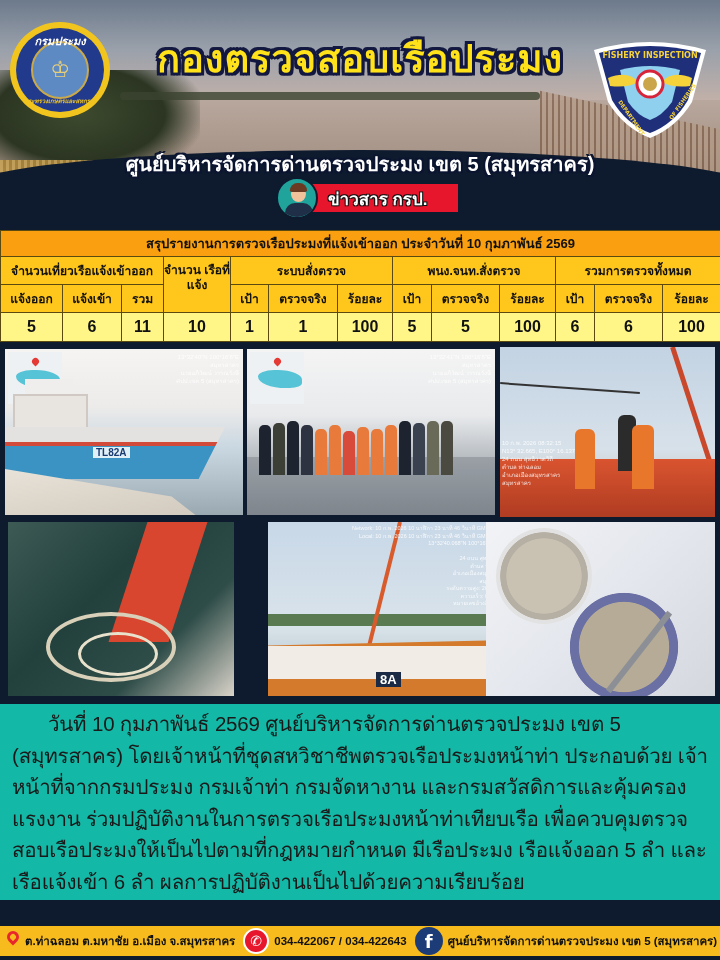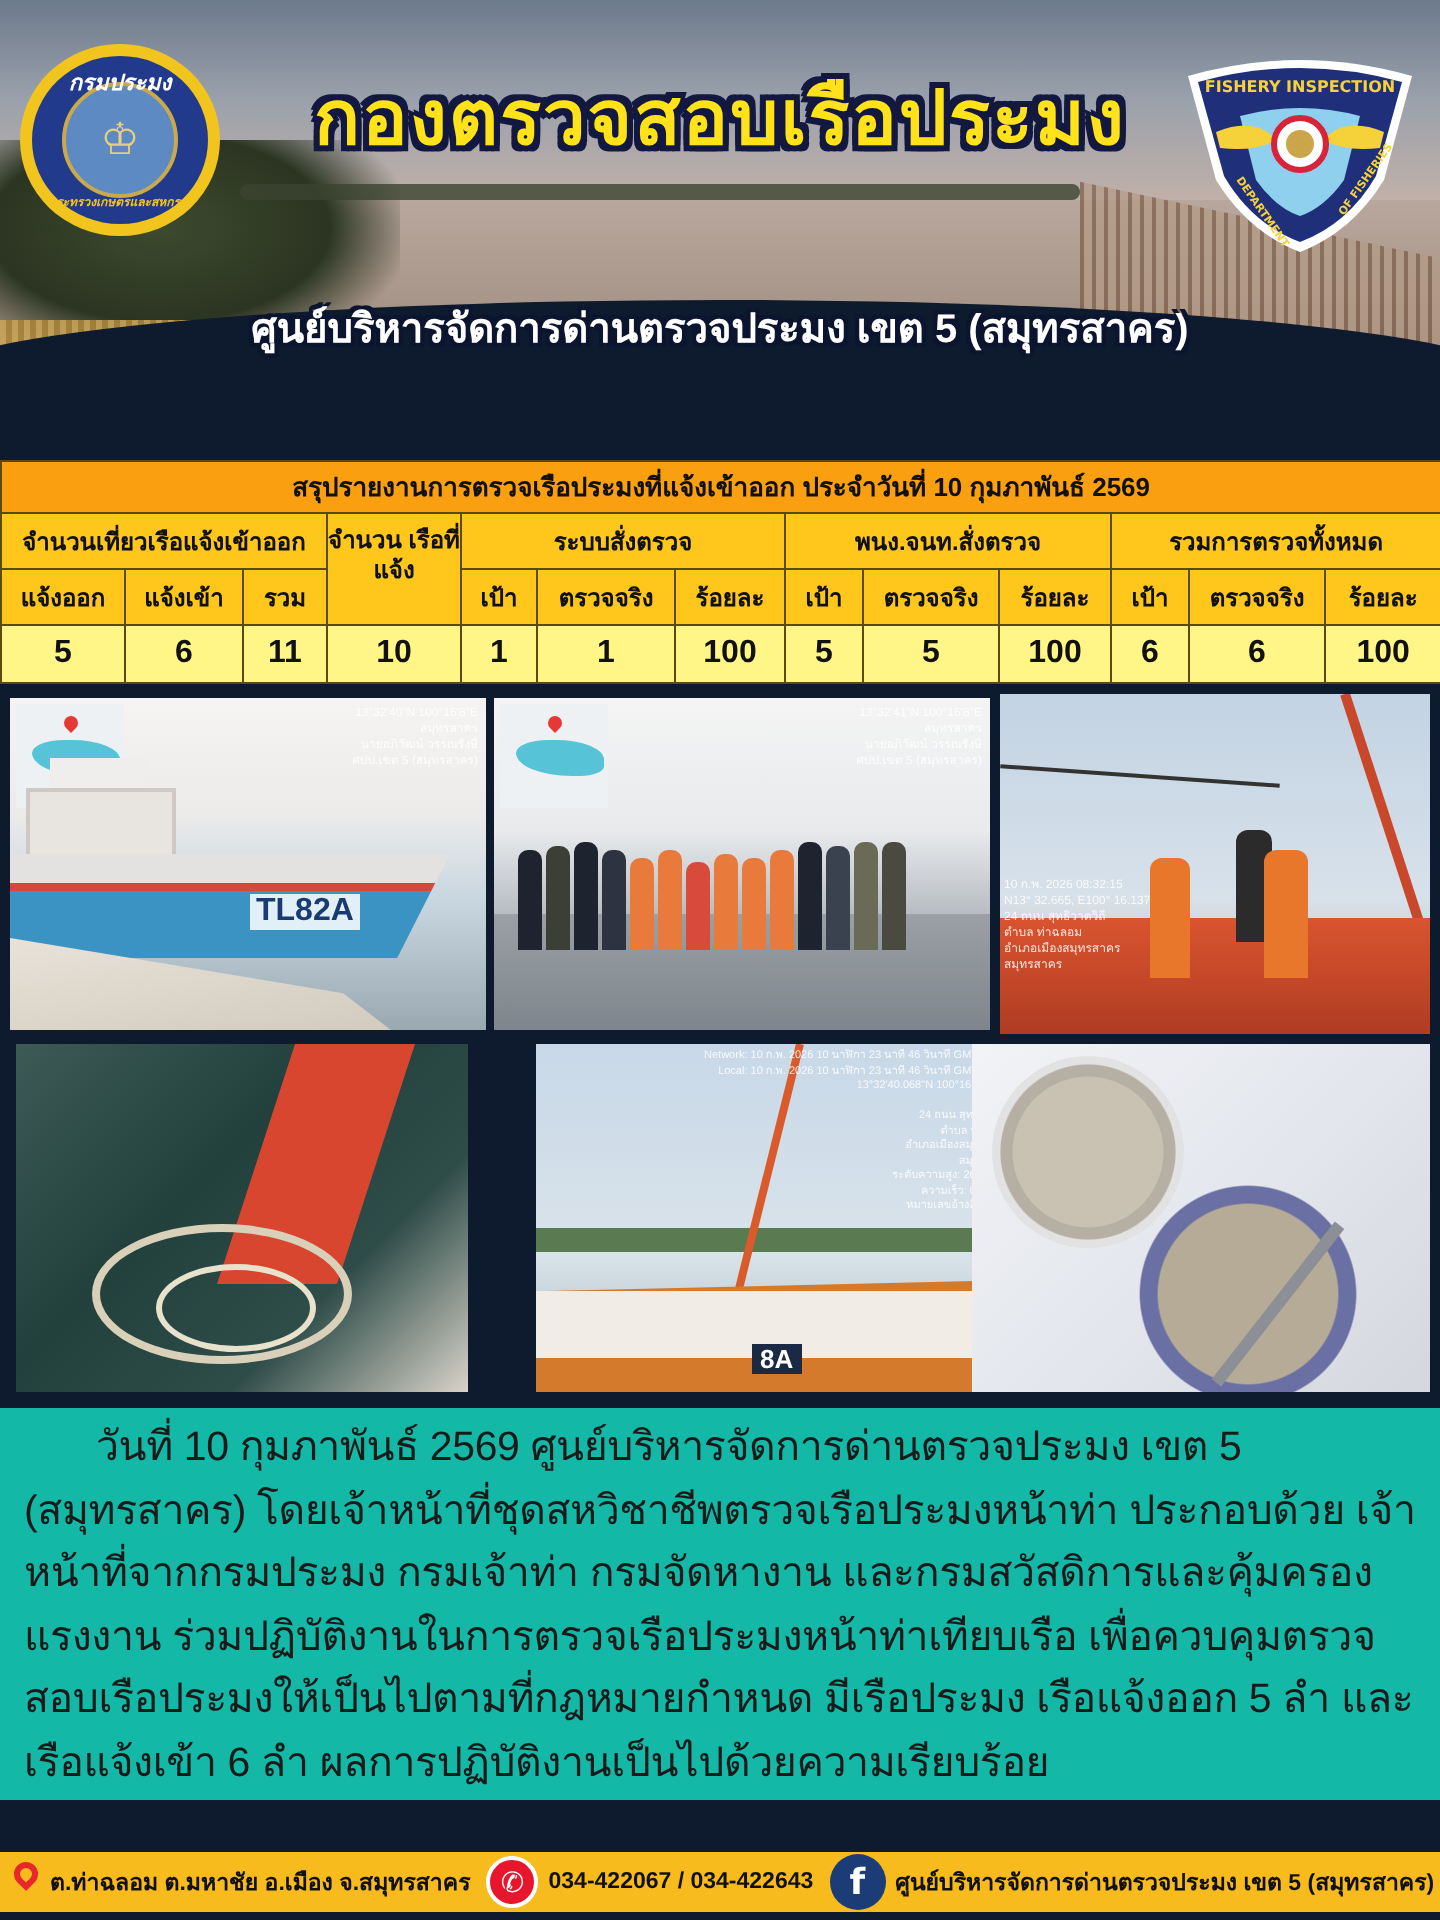--- a/index.html
+++ b/index.html
@@ -31,21 +31,21 @@
     font-size: 20px; font-weight: 700;
     text-shadow: -2px -2px 0 #0b1530, 2px -2px 0 #0b1530, -2px 2px 0 #0b1530, 2px 2px 0 #0b1530; }
 
   .logo-left { position: absolute; left: 10px; top: 22px; width: 100px; height: 96px; border-radius: 50%;
     background: #f1c51e; display: flex; align-items: center; justify-content: center; }
   .logo-left .ring { width: 88px; height: 84px; border-radius: 50%; background: #223a8c; position: relative; display: flex; align-items: center; justify-content: center; font-style: italic; }
   .logo-left .inner { width: 58px; height: 58px; border-radius: 50%; background: #5e8ac4; border: 2px solid #c9a94a; display:flex; align-items:center; justify-content:center; color:#e8cf78; font-size: 22px; }
   .logo-left .top-text { position: absolute; top: 4px; left: 0; width: 100%; text-align: center; font-size: 11px; font-weight: 900; color: #fff; }
   .logo-left .bottom-text { position: absolute; bottom: 6px; left: 0; width: 100%; text-align: center; font-size: 6px; font-weight: 700; color: #f1c51e; }
 
-  .logo-right { position: absolute; left: 588px; top: 28px; width: 124px; height: 100px; }
+  .logo-right { position: absolute; left: 588px; top: 40px; width: 124px; height: 100px; }
   .logo-right svg { width: 100%; height: 100%; }
 
   .news-badge { position: absolute; left: 276px; top: 181px; height: 34px; display: flex; align-items: center; }
   .news-badge .avatar { width: 42px; height: 42px; border-radius: 50%; background: #1fa39a; border: 2px solid #0e1a2e; position: relative; z-index: 2; overflow: hidden; }
   .news-badge .avatar .head { position: absolute; left: 13px; top: 7px; width: 15px; height: 16px; border-radius: 50%; background: #f2c29a; }
   .news-badge .avatar .hair { position: absolute; left: 12px; top: 4px; width: 17px; height: 9px; border-radius: 9px 9px 2px 2px; background: #6a3a22; }
   .news-badge .avatar .body { position: absolute; left: 7px; top: 24px; width: 28px; height: 20px; border-radius: 10px 10px 0 0; background: #1f2f47; }
   .news-badge .label { margin-left: -8px; height: 28px; background: #e8162c; color: #fff; font-weight: 900; font-size: 17px;
     padding: 0 14px 0 18px; display: flex; align-items: center; width: 148px;
     text-shadow: -1px -1px 0 #111, 1px -1px 0 #111, -1px 1px 0 #111, 1px 1px 0 #111; }
@@ -65,21 +65,21 @@
   .photo { position: absolute; overflow: hidden; }
   .photo .cap { position: absolute; color: rgba(255,255,255,.85); font-size: 6px; line-height: 8px; text-align: right; }
   .photo .map { position: absolute; left: 3px; top: 3px; width: 54px; height: 52px; background: #eef1f3; }
   .photo .map .river { position: absolute; left: 8px; top: 18px; width: 44px; height: 18px; border-radius: 40% 60% 30% 70%; background: #57c3d6; }
   .photo .map .pin { position: absolute; left: 24px; top: 6px; width: 7px; height: 7px; border-radius: 50% 50% 50% 0; transform: rotate(-45deg); background: #e53935; }
 
   #p1 { left: 5px; top: 7px; width: 238px; height: 166px; background: linear-gradient(180deg, #f6f4f2 0%, #ecebea 35%, #c9d7e1 60%, #9aa9b1 100%); }
   #p1 .hull { position: absolute; left: 0; top: 78px; width: 220px; height: 52px; background: linear-gradient(180deg,#e4e2e0 0 28%, #d24a3a 28% 36%, #3a93c2 36% 100%); clip-path: polygon(0 0, 100% 0, 88% 100%, 0 100%); }
   #p1 .cabin { position: absolute; left: 8px; top: 45px; width: 75px; height: 36px; background: #e8e4e0; border: 2px solid #cfc8c3; }
   #p1 .cabin2 { position: absolute; left: 20px; top: 30px; width: 48px; height: 18px; background: #f0eeec; }
-  #p1 .reg { position: absolute; left: 88px; top: 98px; font-size: 16px; font-weight: 900; color: #1a3a72; background: rgba(255,255,255,.85); padding: 0 3px; margin-left: 32px; }
+  #p1 .reg { position: absolute; left: 88px; top: 98px; font-size: 10px; font-weight: 900; color: #1a3a72; background: rgba(255,255,255,.85); padding: 0 3px; }
   #p1 .quay { position: absolute; left: 0; top: 120px; width: 238px; height: 46px; background: linear-gradient(170deg, #e8e2d8 0%, #d0c8bc 100%); clip-path: polygon(0 0, 70% 60%, 80% 100%, 0 100%); }
 
   #p2 { left: 247px; top: 7px; width: 248px; height: 166px; background: linear-gradient(180deg, #f4f4f4 0%, #e8eaec 40%, #aeb4ba 70%, #8f969c 100%); }
   #p2 .ground { position: absolute; left: 0; top: 108px; width: 248px; height: 58px; background: linear-gradient(180deg, #9aa0a6, #7e858c); }
   #p2 .people { position: absolute; left: 12px; top: 68px; width: 230px; height: 58px; display: flex; gap: 2px; align-items: flex-end; }
   #p2 .person { width: 12px; border-radius: 5px 5px 0 0; }
 
   #p3 { left: 500px; top: 5px; width: 215px; height: 170px; background: linear-gradient(180deg, #c3d3e3 0%, #d7e1ea 60%, #c4b6a4 100%); }
   #p3 .deck { position: absolute; left: 0; top: 112px; width: 215px; height: 58px; background: linear-gradient(180deg, #d9542f, #b03c22); }
   #p3 .mast { position: absolute; left: 170px; top: 0; width: 5px; height: 130px; background: #c9472a; transform: rotate(-18deg); transform-origin: top; }
@@ -148,20 +148,28 @@
       <circle cx="62" cy="44" r="7" fill="#caa54a"></circle>
       <text x="62" y="18" text-anchor="middle" font-size="8" font-weight="700" fill="#f6d23a" font-family="DejaVu Sans, sans-serif">FISHERY INSPECTION</text>
       <text x="30" y="62" font-size="5.5" font-weight="700" fill="#f6d23a" font-family="DejaVu Sans, sans-serif" transform="rotate(55 30 62)">DEPARTMENT</text>
       <text x="84" y="80" font-size="5.5" font-weight="700" fill="#f6d23a" font-family="DejaVu Sans, sans-serif" transform="rotate(-55 84 80)">OF FISHERIES</text>
     </svg>
   </div>
 
   <div class="title-1">กองตรวจสอบเรือประมง</div>
   <div class="subtitle">ศูนย์บริหารจัดการด่านตรวจประมง เขต 5 (สมุทรสาคร)</div>
 
+  <div class="news-badge">
+    <div class="avatar">
+      <div class="body"></div>
+        <div class="head"></div>
+        <div class="hair"></div>
+    </div>
+    <div class="label">ข่าวสาร กรป.</div>
+  </div>
 </div>
 
 <div class="report">
   <table>
     <colgroup>
       <col style="width:62px">
         <col style="width:59px">
         <col style="width:42px">
       <col style="width:67px">
       <col style="width:38px">

